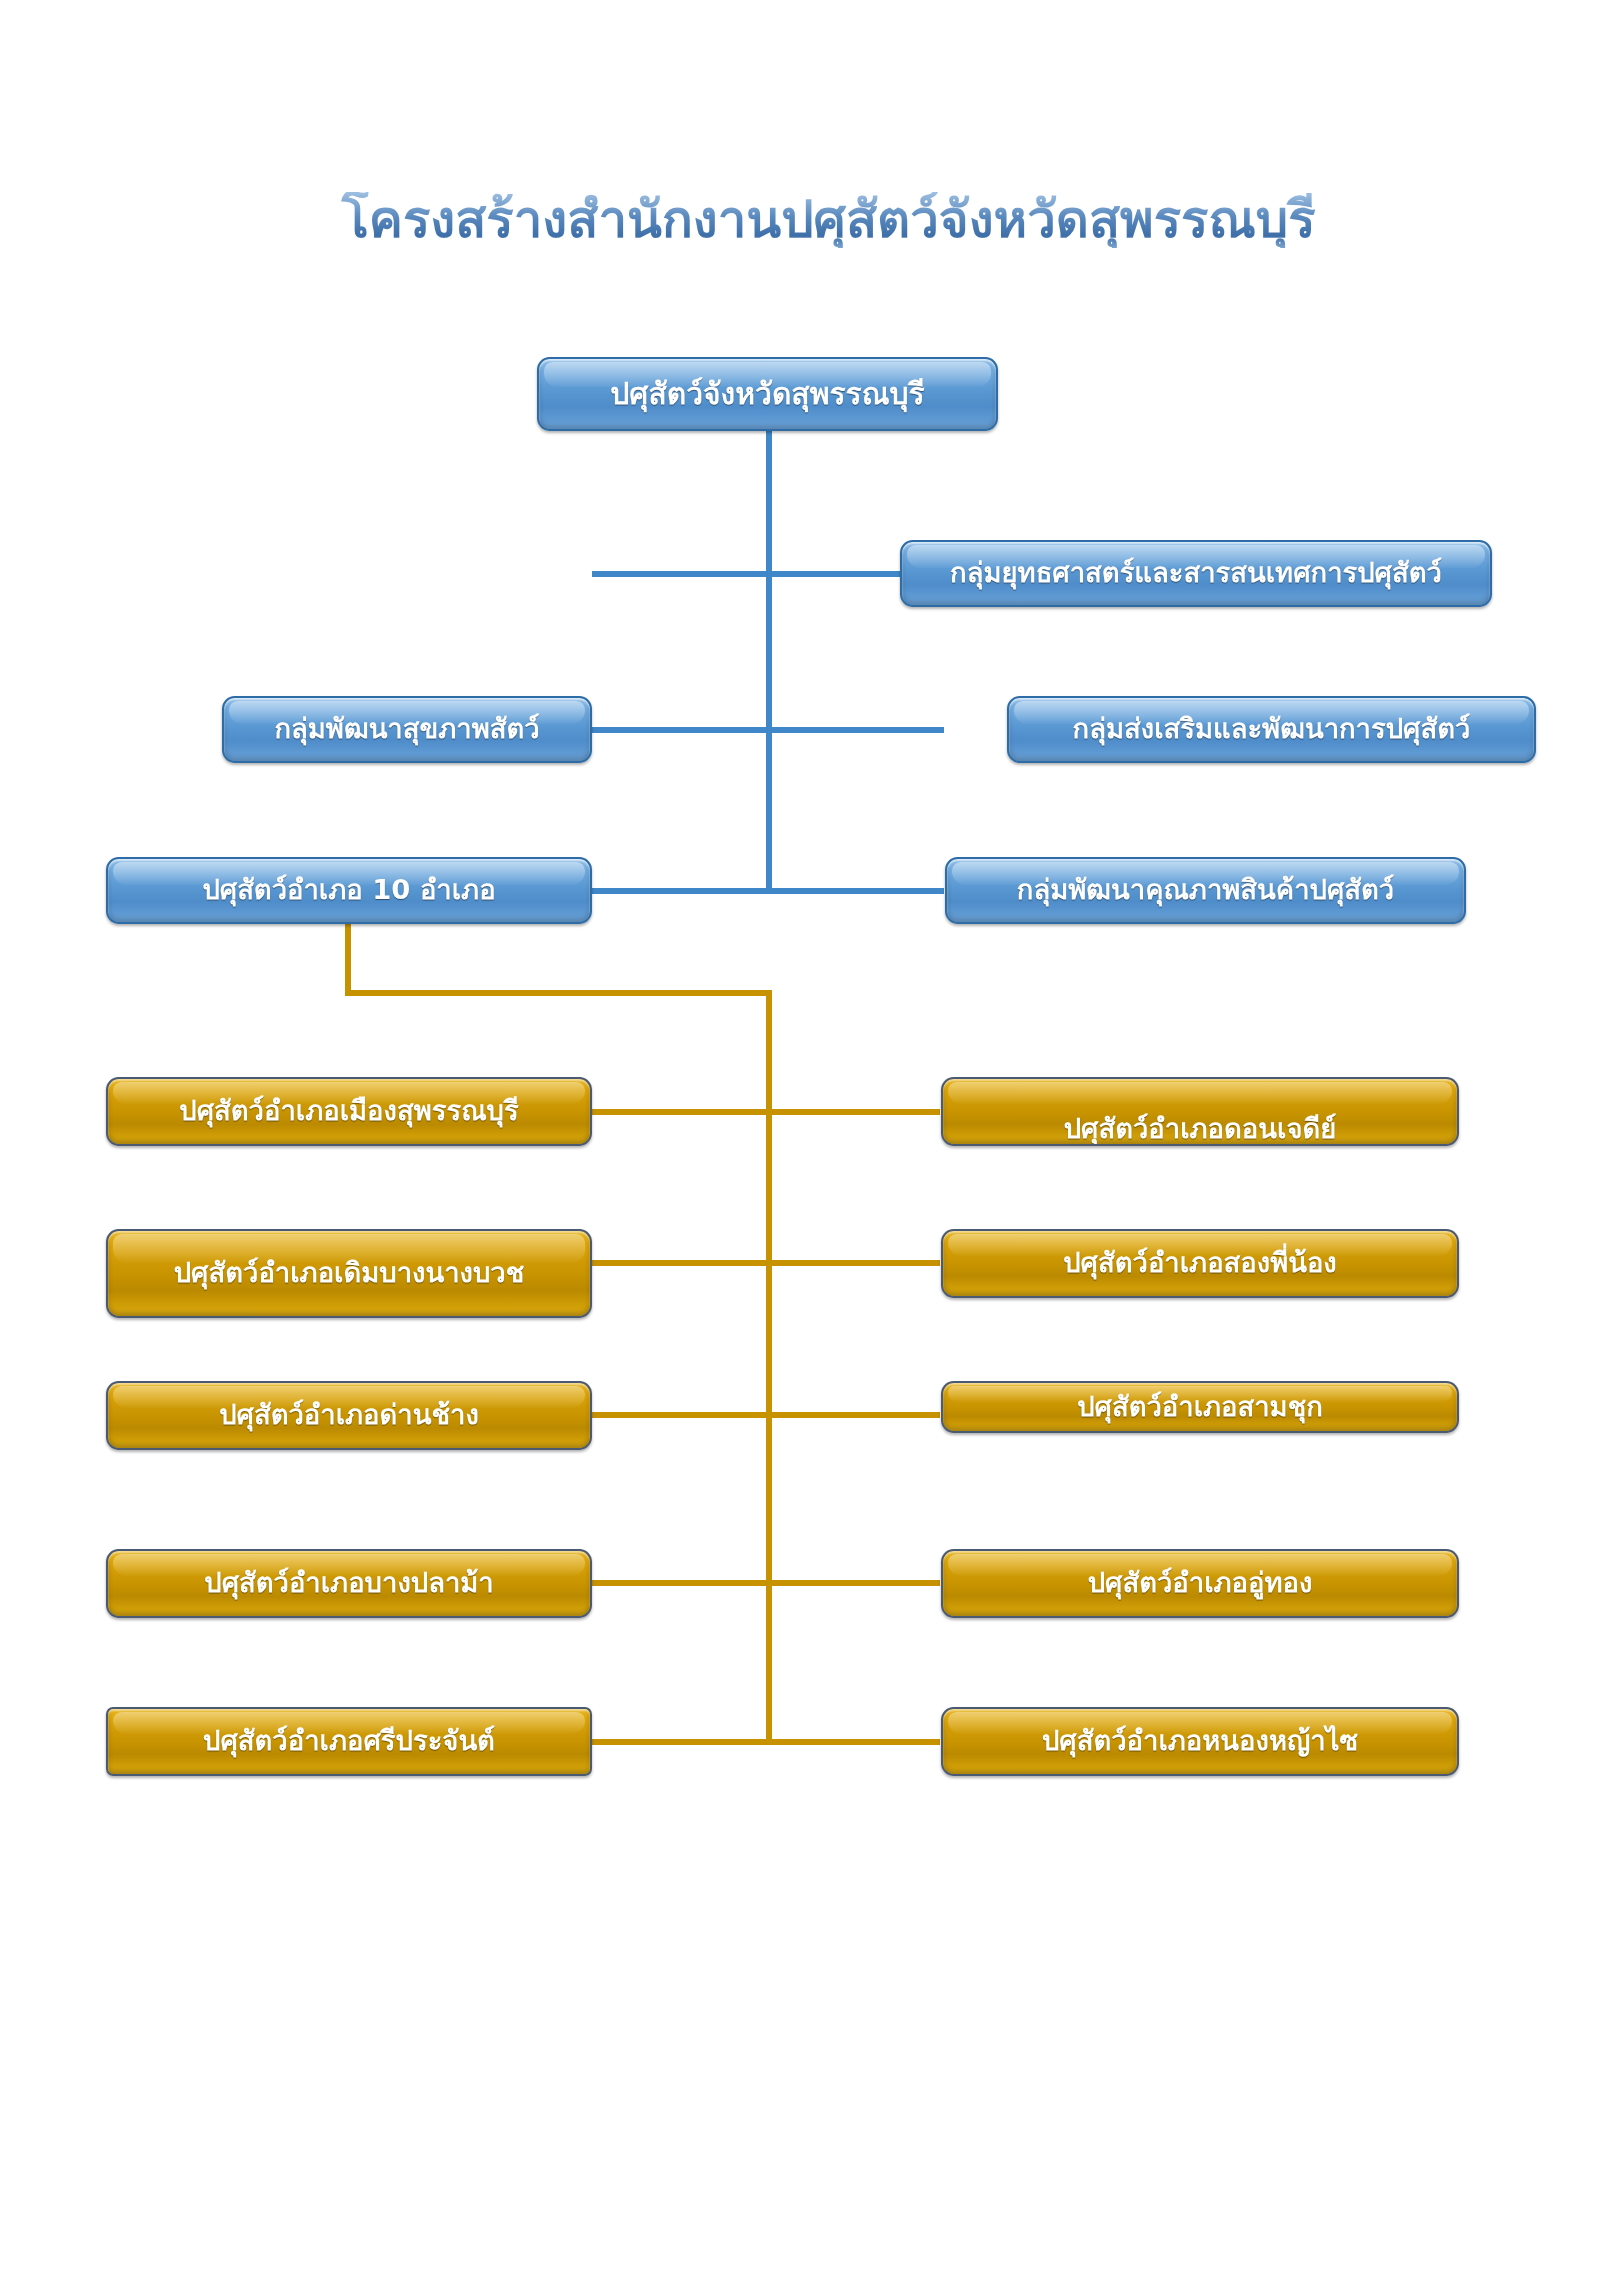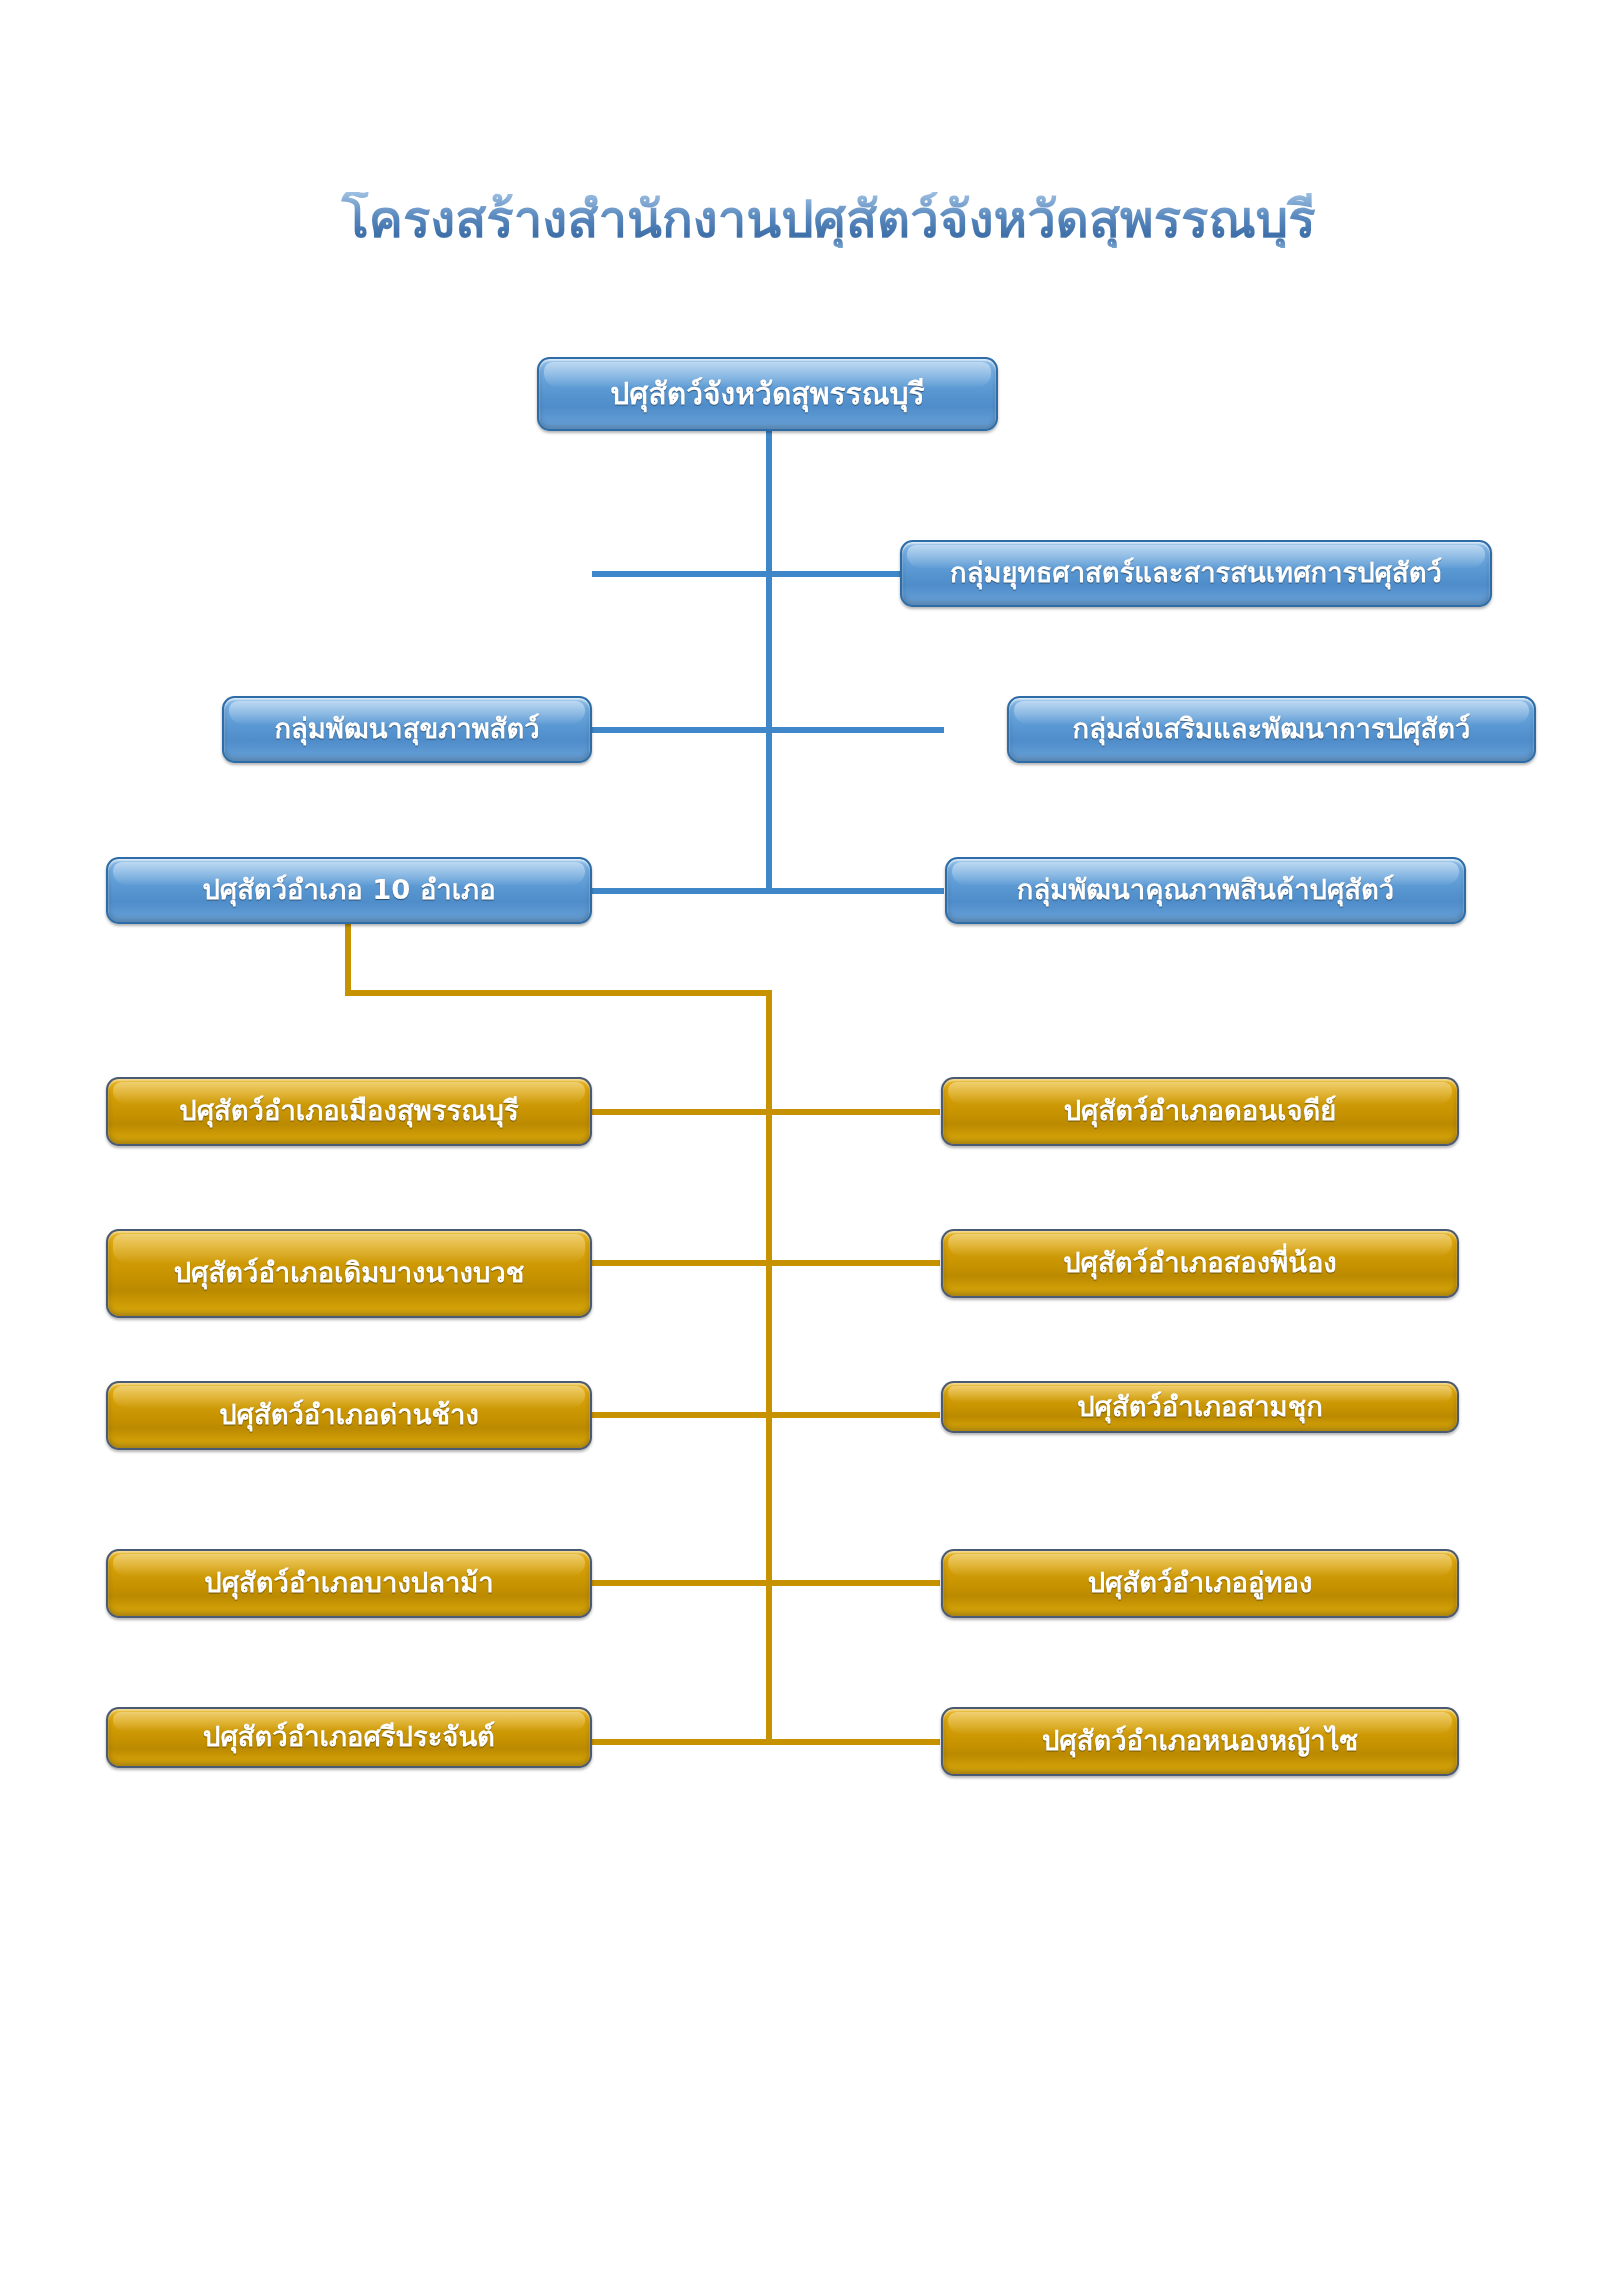--- a/index.html
+++ b/index.html
@@ -181,21 +181,21 @@
   </div>
 
   <div class="node gold" style="left:106px; top:1077px; width:486px; height:69px; font-size:27.4px;">
     <span class="label">ปศุสัตว์อำเภอเมืองสุพรรณบุรี</span>
   </div>
 
   <div class="node blue" style="left:945px; top:857px; width:521px; height:67px; font-size:27.4px;">
     <span class="label">กลุ่มพัฒนาคุณภาพสินค้าปศุสัตว์</span>
   </div>
 
-  <div class="node gold" style="left:941px; top:1077px; width:518px; height:69px; font-size:27.4px;">
+  <div class="node gold" style="left:941px; top:1077px; width:518px; height:69px; font-size:27.4px;align-items:flex-end;">
     <span class="label">ปศุสัตว์อำเภอดอนเจดีย์</span>
   </div>
 
   <div class="node gold" style="left:106px; top:1229px; width:486px; height:89px; font-size:27.4px;">
     <span class="label">ปศุสัตว์อำเภอเดิมบางนางบวช</span>
   </div>
 
   <div class="node gold" style="left:941px; top:1229px; width:518px; height:69px; font-size:27.4px;">
     <span class="label">ปศุสัตว์อำเภอสองพี่น้อง</span>
   </div>
@@ -209,21 +209,21 @@
   </div>
 
   <div class="node gold" style="left:106px; top:1549px; width:486px; height:69px; font-size:27.4px;">
     <span class="label">ปศุสัตว์อำเภอบางปลาม้า</span>
   </div>
 
   <div class="node gold" style="left:941px; top:1549px; width:518px; height:69px; font-size:27.4px;">
     <span class="label">ปศุสัตว์อำเภออู่ทอง</span>
   </div>
 
-  <div class="node gold" style="left:106px; top:1707px; width:486px; height:61px; font-size:27.4px;">
+  <div class="node gold" style="left:106px; top:1707px; width:486px; height:69px; font-size:27.4px;border-radius:7px;">
     <span class="label">ปศุสัตว์อำเภอศรีประจันต์</span>
   </div>
 
   <div class="node gold" style="left:941px; top:1707px; width:518px; height:69px; font-size:27.4px;">
     <span class="label">ปศุสัตว์อำเภอหนองหญ้าไซ</span>
   </div>
 
 </div>
 
 

